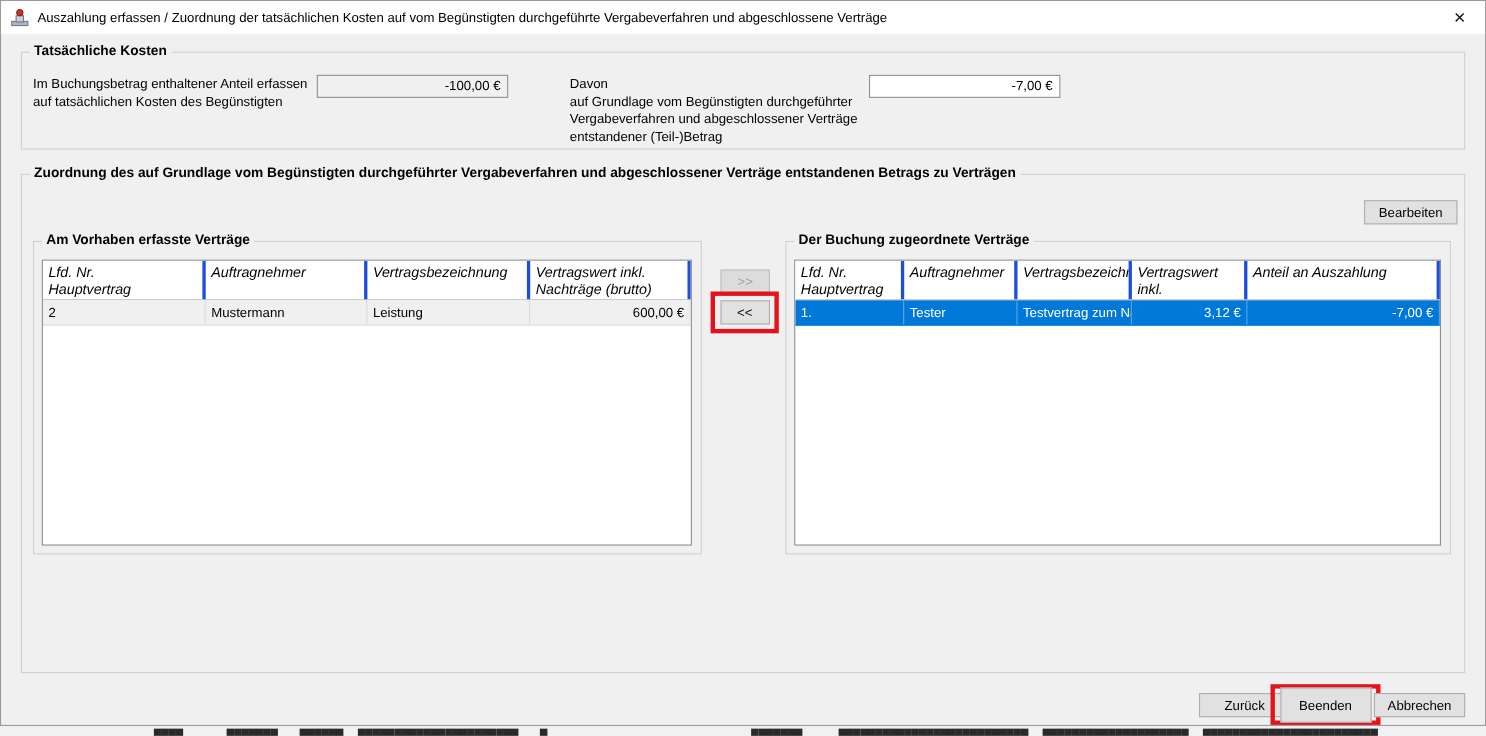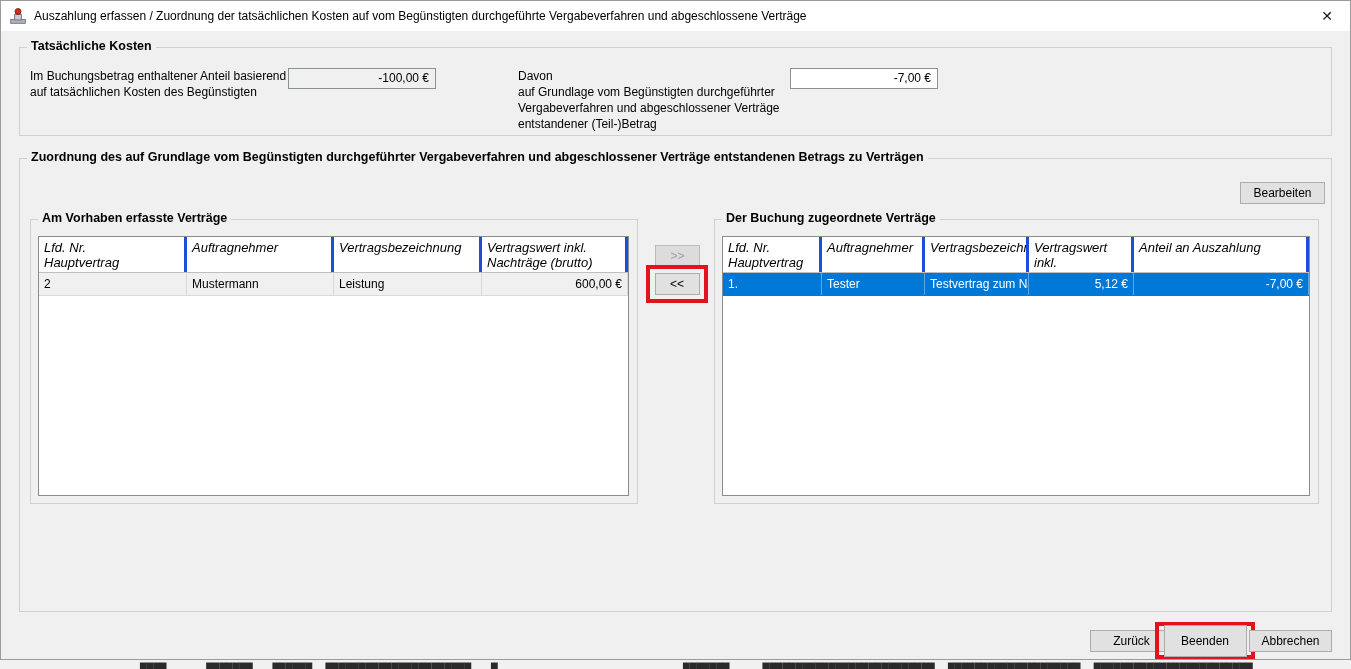--- a/index.html
+++ b/index.html
@@ -27,21 +27,21 @@
     font-weight:bold; font-size:12.5px; white-space:nowrap;
   }
   .gb1 { left:18px; top:46px; width:1313px; height:89px; }
   .gb2 { left:18px; top:157px; width:1313px; height:454px; }
   .gb-left  { left:10px; top:60px; width:608px; height:285px; }
   .gb-right { left:694px; top:60px; width:605px; height:285px; }
   .multiline { white-space:pre-line; line-height:16px; }
   .lbl-left  { position:absolute; left:10px;  top:20px; }
   .lbl-davon { position:absolute; left:498px; top:20px; }
   .field {
-    position:absolute; top:20px; width:148px; height:21px;
+    position:absolute; top:20px; width:174px; height:21px;
     border:1px solid #8b9097; text-align:right; padding:0 6px; line-height:19px; font-size:12px;
   }
   .fld-readonly { left:268px; background:#f0f0f0; }
   .fld-edit { left:770px; background:#ffffff; }
   
   .btn {
     background:#e1e1e1; border:1px solid #adadad; font-size:12px; color:#000;
     font-family:inherit; text-align:center; cursor:pointer; display:inline-block; line-height:20px;
   }
   .btn-bearbeiten { position:absolute; left:1220px; top:23px; width:85px; height:22px; }
@@ -100,21 +100,21 @@
       <rect x="1.5" y="11" width="13" height="3.5" fill="#aeb4be" stroke="#6b7280" stroke-width="0.8"></rect>
       <rect x="5" y="6.5" width="6" height="5" fill="#c9cdd5" stroke="#6b7280" stroke-width="0.8"></rect>
       <circle cx="8" cy="4" r="2.6" fill="#d62d20" stroke="#7a1a12" stroke-width="0.8"></circle>
     </svg>
     <span class="title-text">Auszahlung erfassen / Zuordnung der tatsächlichen Kosten auf vom Begünstigten durchgeführte Vergabeverfahren und abgeschlossene Verträge</span>
     <span class="close-btn">✕</span>
   </div>
 
   <div class="groupbox gb1">
     <span class="legend">Tatsächliche Kosten</span>
-    <div class="lbl-left multiline">Im Buchungsbetrag enthaltener Anteil basierend
+    <div class="lbl-left multiline">Im Buchungsbetrag enthaltener Anteil erfassen
 auf tatsächlichen Kosten des Begünstigten</div>
     <div class="field fld-readonly">-100,00 €</div>
     <div class="lbl-davon multiline">Davon
 auf Grundlage vom Begünstigten durchgeführter
 Vergabeverfahren und abgeschlossener Verträge
 entstandener (Teil-)Betrag</div>
     <div class="field fld-edit">-7,00 €</div>
   </div>
 
   <div class="groupbox gb2">
@@ -156,21 +156,21 @@
           <div class="th rt-c1">Auftragnehmer</div>
           <div class="th rt-c2">Vertragsbezeichnung</div>
           <div class="th rt-c3">Vertragswert inkl.
 Nachträge (brutto)</div>
           <div class="th rt-c4">Anteil an Auszahlung</div>
         </div>
         <div class="trow trow-selected">
           <div class="td rt-c0">1.</div>
           <div class="td rt-c1">Tester</div>
           <div class="td rt-c2">Testvertrag zum Nat. VF</div>
-          <div class="td rt-c3 num">5,12 €</div>
+          <div class="td rt-c3 num">3,12 €</div>
           <div class="td rt-c4 num">-7,00 €</div>
         </div>
       </div>
     </div>
   </div>
 
   <button class="btn btn-footer btn-zurueck">Zurück</button>
   <div class="redbox redbox-beenden">
     <button class="btn btn-beenden">Beenden</button>
   </div>

